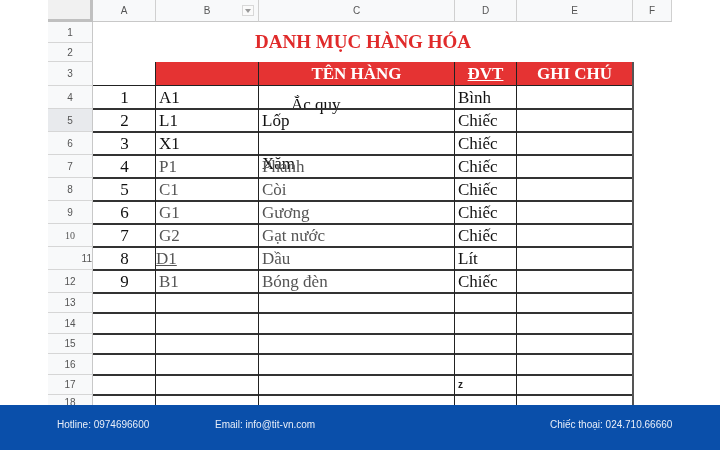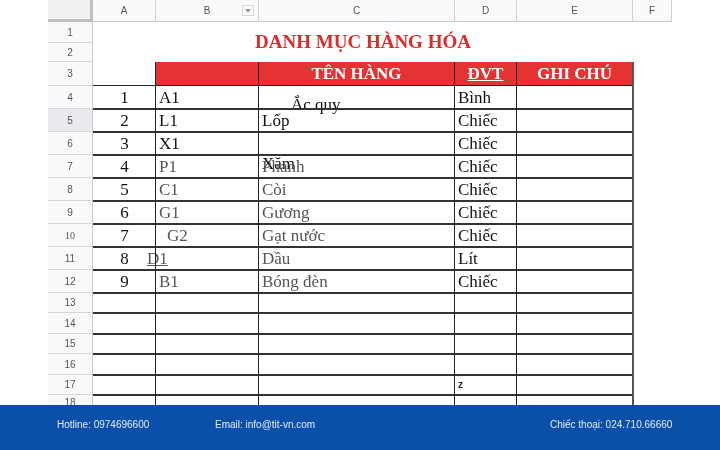--- a/index.html
+++ b/index.html
@@ -72,21 +72,21 @@
     </div>
   <div class="rowhdr" style="top:178px;height:23px;">
       <span>8</span>
     </div>
   <div class="rowhdr" style="top:201px;height:23px;">
       <span>9</span>
     </div>
   <div class="rowhdr" style="top:224px;height:23px;font-family:Liberation Serif, serif;">
       <span>10</span>
     </div>
-  <div class="rowhdr" style="top:247px;height:23px;">
+  <div class="rowhdr" style="top:247px;height:23px;justify-content:flex-end;">
       <span>11</span>
     </div>
   <div class="rowhdr" style="top:270px;height:23px;">
       <span>12</span>
     </div>
   <div class="rowhdr" style="top:293px;height:20px;">
       <span>13</span>
     </div>
   <div class="rowhdr" style="top:313px;height:21px;">
       <span>14</span>
@@ -148,28 +148,28 @@
   </div>
   <div>
     <div class="cell center" style="left:93px;top:201px;width:63px;height:23px;">6</div>
     <div class="cell muted" style="left:156px;top:201px;width:103px;height:23px;text-align:center;">G1</div>
     <div class="cell muted" style="left:259px;top:201px;width:196px;height:23px;">Gương</div>
     <div class="cell" style="left:455px;top:201px;width:62px;height:23px;">Chiếc</div>
     <div class="cell" style="left:517px;top:201px;width:116px;height:23px;"></div>
   </div>
   <div>
     <div class="cell center" style="left:93px;top:224px;width:63px;height:23px;">7</div>
-    <div class="cell muted" style="left:156px;top:224px;width:103px;height:23px;margin-left:8px;">G2</div>
+    <div class="cell muted" style="left:156px;top:224px;width:103px;height:23px;">G2</div>
     <div class="cell muted" style="left:259px;top:224px;width:196px;height:23px;">Gạt nước</div>
     <div class="cell" style="left:455px;top:224px;width:62px;height:23px;">Chiếc</div>
     <div class="cell" style="left:517px;top:224px;width:116px;height:23px;"></div>
   </div>
   <div>
     <div class="cell center" style="left:93px;top:247px;width:63px;height:23px;">8</div>
-    <div class="cell muted" style="left:144px;top:247px;width:103px;height:23px;text-decoration:underline;">D1</div>
+    <div class="cell muted" style="left:153px;top:247px;width:103px;height:23px;text-decoration:underline;">D1</div>
     <div class="cell muted" style="left:259px;top:247px;width:196px;height:23px;text-align:center;">Dầu</div>
     <div class="cell" style="left:455px;top:247px;width:62px;height:23px;">Lít</div>
     <div class="cell" style="left:517px;top:247px;width:116px;height:23px;"></div>
   </div>
   <div>
     <div class="cell center" style="left:93px;top:270px;width:63px;height:23px;">9</div>
     <div class="cell muted" style="left:156px;top:270px;width:103px;height:23px;">B1</div>
     <div class="cell muted" style="left:259px;top:270px;width:196px;height:23px;">Bóng đèn</div>
     <div class="cell" style="left:455px;top:270px;width:62px;height:23px;">Chiếc</div>
     <div class="cell" style="left:517px;top:270px;width:116px;height:23px;"></div>

